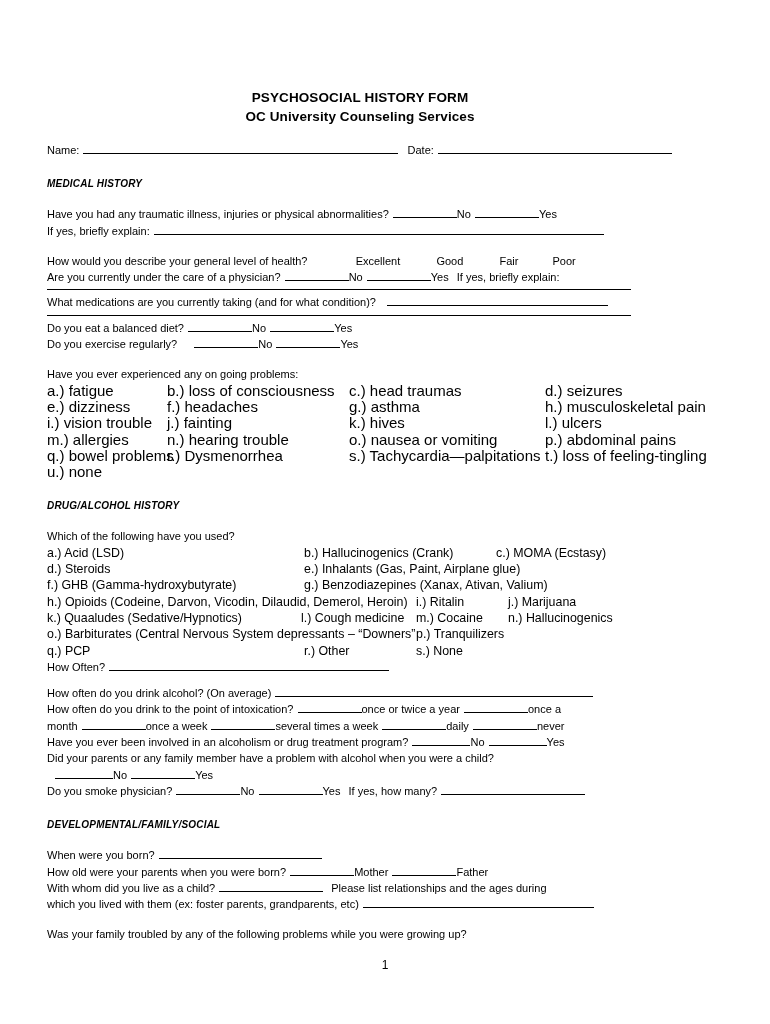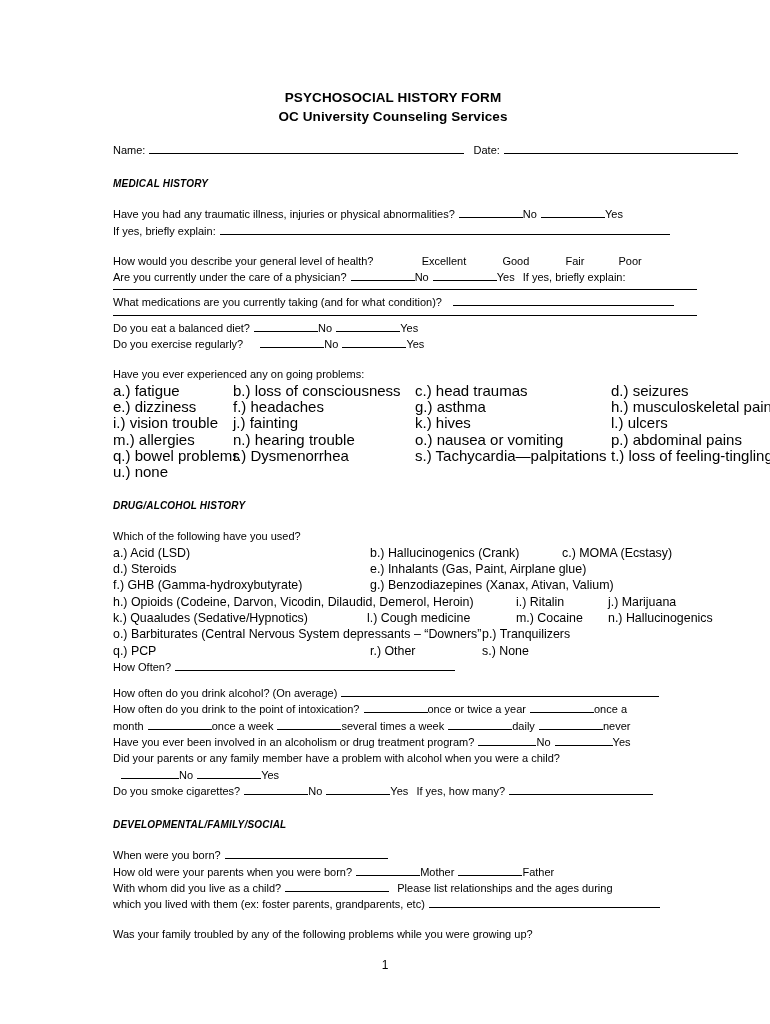--- a/index.html
+++ b/index.html
@@ -7,21 +7,21 @@
     width:770px;height:1024px;
     background:#ffffff;
     font-family:"Liberation Sans", sans-serif;
     color:#000000;
     overflow:hidden;
   }
   .page{
     position:relative;
     width:770px;height:1024px;
     box-sizing:border-box;
-    padding:88px 97px 0 113px;
+    padding:88px 97px 0 47px;
   }
   
   .doc-title{
     text-align:center;
     font-size:13.5px;
     font-weight:bold;
     line-height:19px;
     letter-spacing:.1px;
   }
   .section-head{
@@ -67,21 +67,21 @@
   .sym-grid > span{white-space:nowrap;}
   
   .drug-row{
     font-size:12.4px;
     line-height:16.3px;
     white-space:nowrap;
     display:flex;
   }
   .c1{width:257px;flex:0 0 257px;}
   .c2{width:160px;flex:0 0 160px;}
-  .c3{width:92px;flex:0 0 92px;margin-left:34px;}
+  .c3{width:92px;flex:0 0 92px;}
   .page-num{
     position:absolute;
     left:0;right:0;
     top:958px;
     text-align:center;
     font-size:12px;
   }
 </style>
 </head>
 <body>
@@ -261,21 +261,21 @@
   </div>
 
   <div class="line">Did your parents or any family member have a problem with alcohol when you were a child?</div>
 
   <div class="line">
     <span class="fill" style="width:58px;margin-left:8px"></span><span>No</span>
     <span class="fill" style="width:64px"></span><span>Yes</span>
   </div>
 
   <div class="line">
-    <span>Do you smoke cigarettes?</span>
+    <span>Do you smoke physician?</span>
     <span class="fill" style="width:64px"></span><span>No</span>
     <span class="fill" style="width:64px"></span><span>Yes</span>
     <span style="margin-left:5px">If yes, how many?</span>
     <span class="fill" style="width:144px"></span>
   </div>
 
   <div class="section-head">DEVELOPMENTAL/FAMILY/SOCIAL</div>
 
   <div class="line">
     <span>When were you born?</span>

